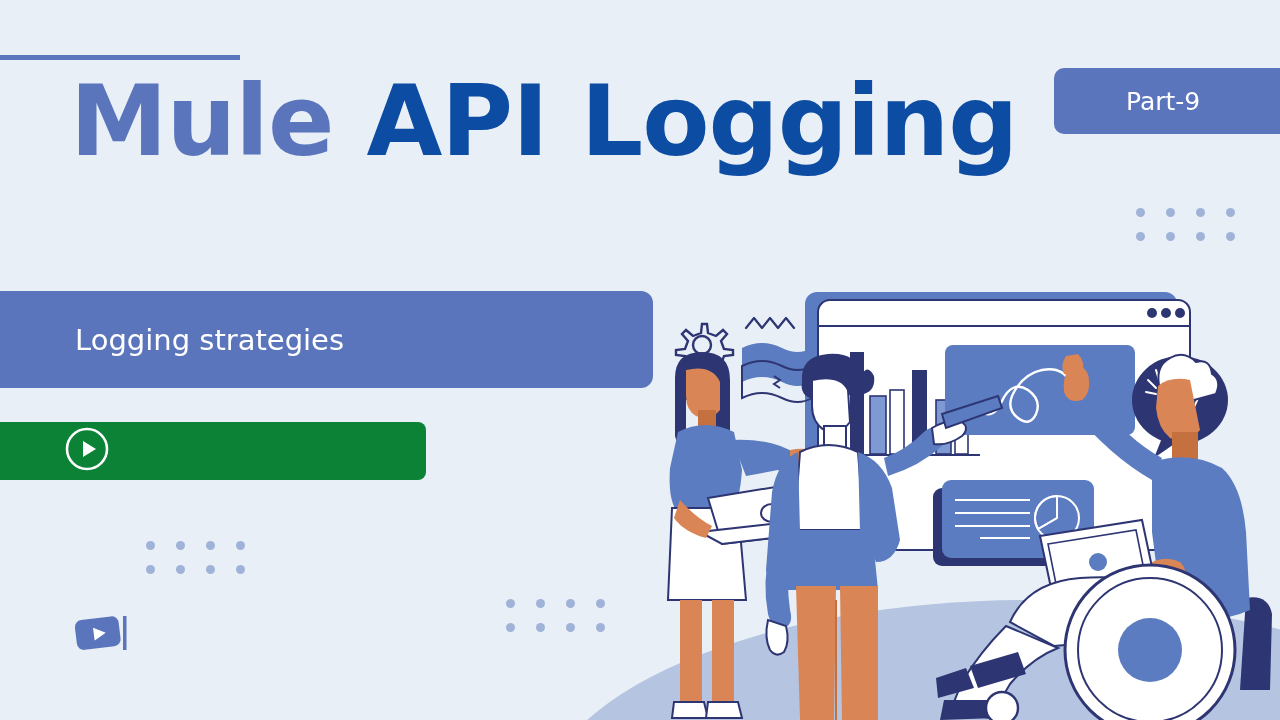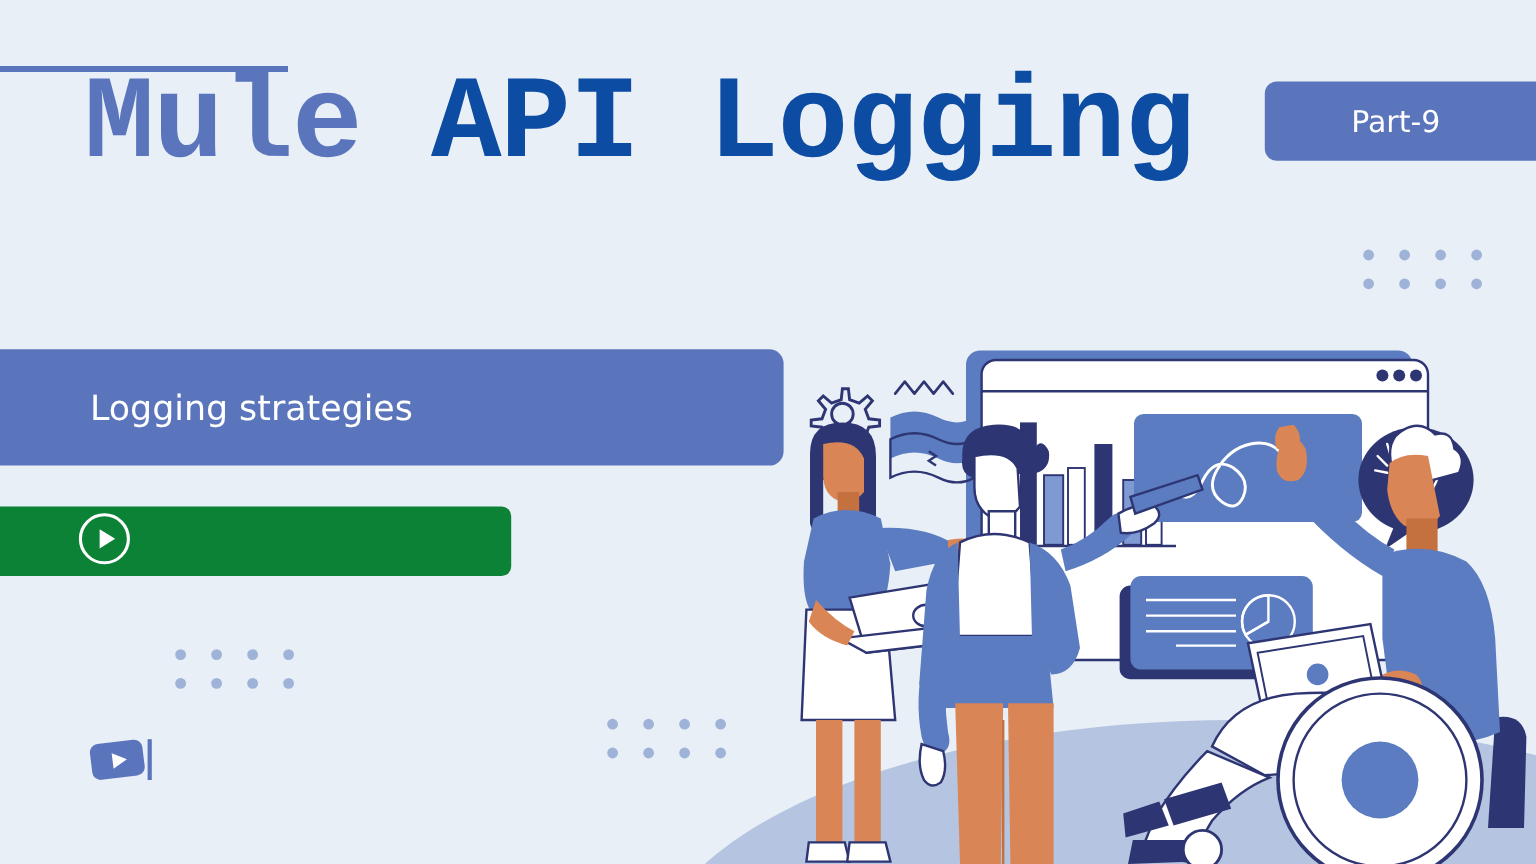--- a/index.html
+++ b/index.html
@@ -34,27 +34,26 @@
     top: 55px;
     width: 240px;
     height: 5px;
     background: #5b75bd;
   }
 
   
   .title {
     position: absolute;
     left: 70px;
-    top: 56px;
+    top: 72px;
     font-size: 98px;
     font-weight: bold;
     letter-spacing: -1px;
     white-space: nowrap;
     line-height: 1.0;
-    font-family: Liberation Mono, monospace;
   }
   .title .w1 { color: #5b75bd; }
   .title .w2 { color: #0d4ca3; }
 
   
   .part-badge {
     position: absolute;
     left: 1054px;
     top: 68px;
     width: 260px;

